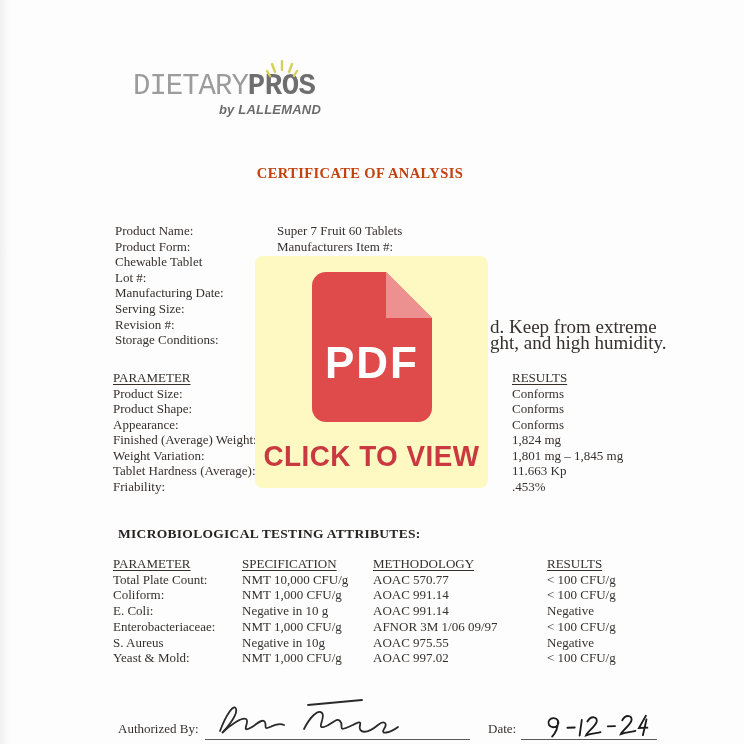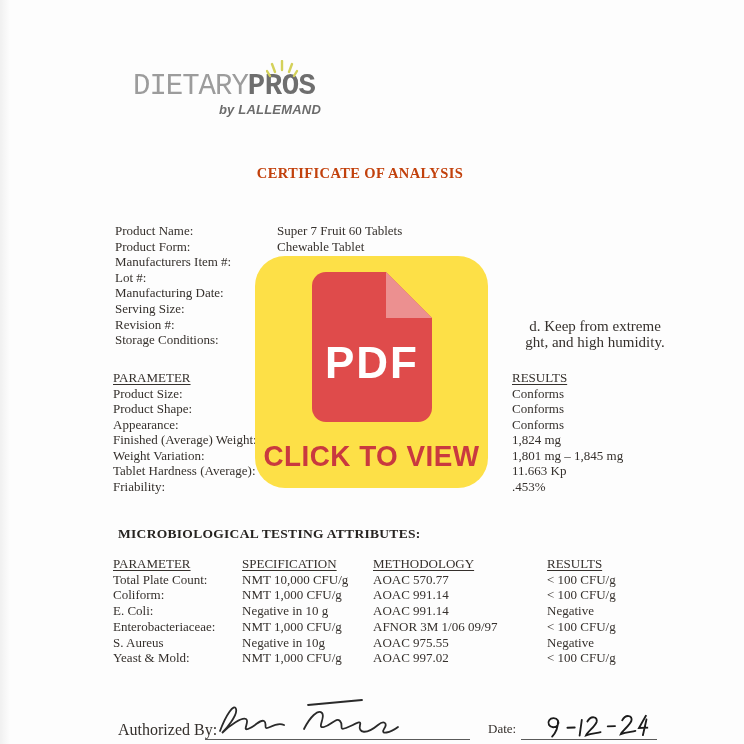--- a/index.html
+++ b/index.html
@@ -19,37 +19,37 @@
   .logo .bold{font-size:29px;letter-spacing:-0.5px;color:#6e6e6e;font-weight:bold;}
   .logo-rays{left:266px;top:60px;}
   .byline{left:133px;top:102px;width:188px;text-align:right;
     font-family:"Liberation Sans", sans-serif;font-style:italic;font-weight:bold;
     font-size:13px;color:#6c6c6c;letter-spacing:0.2px;}
   
   .title{left:0;top:165px;width:720px;text-align:center;
     font-weight:bold;font-size:14.5px;letter-spacing:0.4px;color:#c2410c;}
   .pinfo{left:115px;top:212px;width:540px;
     display:grid;grid-template-columns:162px auto;line-height:15.6px;font-size:13px;margin-top:11px;}
-  .storage-frag{left:490px;top:319px;width:210px;line-height:15.9px;font-size:15px;text-align:center;}
+  .storage-frag{left:490px;top:319px;width:210px;line-height:15.9px;font-size:19px;}
   .ptable{left:113px;top:370px;width:560px;
     display:grid;grid-template-columns:399px auto;line-height:15.5px;font-size:13px;}
   .micro-title{left:118px;top:526px;font-weight:bold;font-size:13.5px;letter-spacing:0.3px;color:#262320;}
   .mtable{left:113px;top:556px;width:600px;
     display:grid;grid-template-columns:129px 131px 174px auto;line-height:15.7px;font-size:13px;}
   .uh{text-decoration:underline;text-underline-offset:2px;}
   
-  .auth-label{left:118px;top:721px;font-size:16px;}
+  .auth-label{left:118px;top:721px;font-size:13px;}
   .sig-line{left:205px;top:739px;width:265px;border-bottom:1.4px solid #5a5a5a;}
   .signature{left:212px;top:695px;}
   .date-label{left:488px;top:721px;font-size:13px;}
   .date-line{left:521px;top:739px;width:136px;border-bottom:1.4px solid #5a5a5a;}
   .date-hand{left:538px;top:710px;}
   
-  .overlay{left:255px;top:256px;width:233px;height:232px;background:#fde047;
-    border-radius:30px;cursor:pointer;}
+  .overlay{left:255px;top:256px;width:233px;height:232px;background:#fef9c3;
+    border-radius:8px;cursor:pointer;}
   .pdf-icon{position:absolute;left:57px;top:16px;}
   .cta{position:absolute;left:0;top:184px;width:100%;text-align:center;
     font-family:"Liberation Sans", sans-serif;font-weight:bold;font-size:29px;
     letter-spacing:0.5px;white-space:nowrap;transform:scaleX(0.96);}
 </style>
 </head>
 <body>
 
 <div class="abs scan-edge"></div>
 
@@ -66,22 +66,22 @@
   </g>
 </svg>
 <div class="abs byline">by LALLEMAND</div>
 
 <div class="abs title">CERTIFICATE OF ANALYSIS</div>
 
 <div class="abs pinfo">
   <span>Product Name:</span>
   <span>Super 7 Fruit 60 Tablets</span>
   <span>Product Form:</span>
+  <span>Manufacturers Item #:</span>
   <span>Chewable Tablet</span>
-  <span>Manufacturers Item #:</span>
   <span>D0118UF00</span>
   <span>Lot #:</span>
   <span></span>
   <span>Manufacturing Date:</span>
   <span></span>
   <span>Serving Size:</span>
   <span></span>
   <span>Revision #:</span>
   <span></span>
   <span>Storage Conditions:</span>

